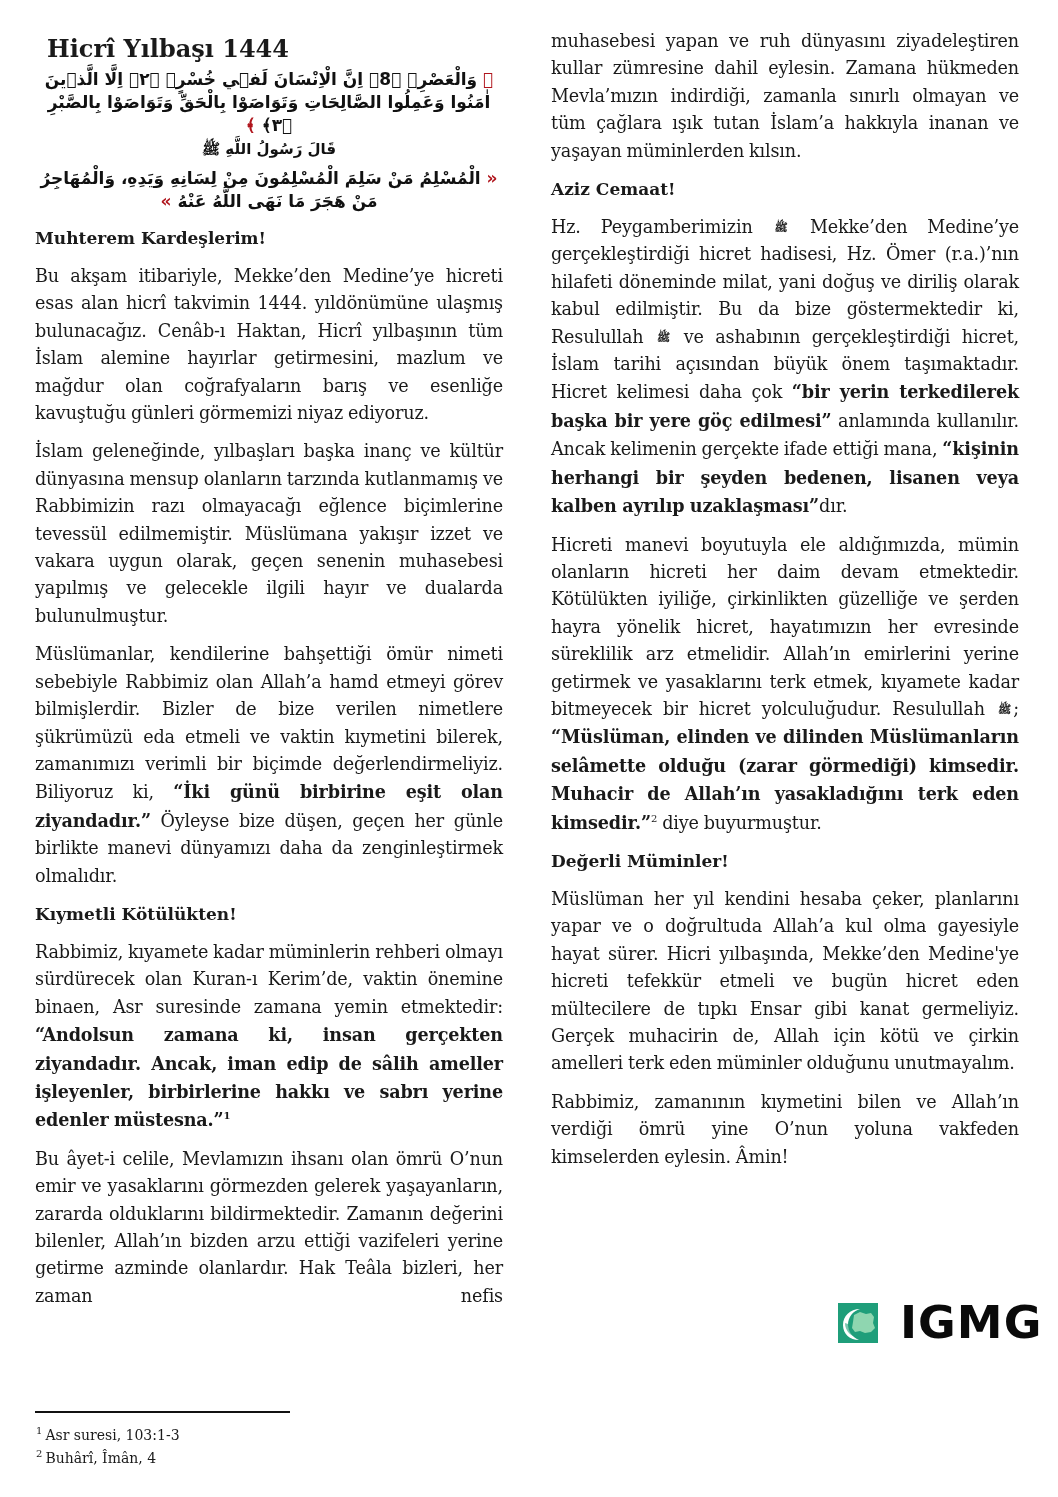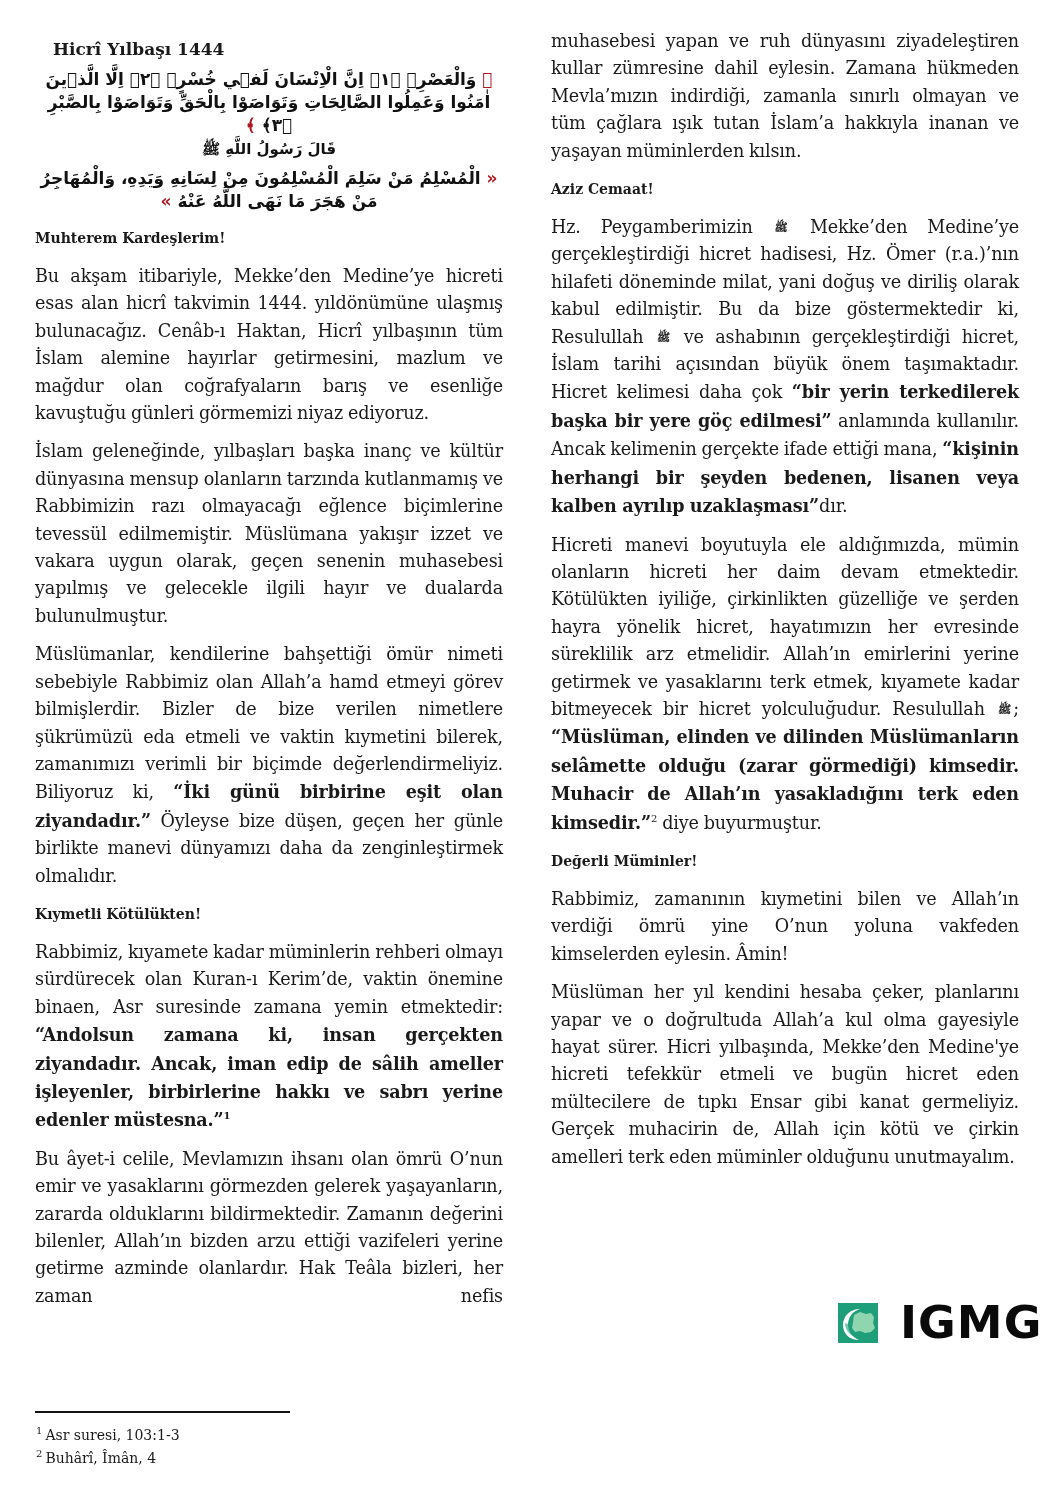--- a/index.html
+++ b/index.html
@@ -4,26 +4,26 @@
 <style>
   html, body { margin: 0; padding: 0; background: #ffffff; }
   body { width: 1058px; height: 1497px; position: relative; overflow: hidden; color: #1a1a1a;
          font-family: "DejaVu Serif", "Liberation Serif", serif; }
   .page { position: absolute; left: 0; top: 0; width: 1058px; height: 1497px; }
   .col { position: absolute; top: 36px; width: 468px; }
   .col-left { left: 35px; }
   .col-right { left: 551px; top: 28px; }
 
   .p { font-size: 17.6px; line-height: 27.4px; text-align: justify; margin: 0 0 11px 0; letter-spacing: -0.15px; word-spacing: -0.5px; }
-  .h { font-size: 14px; line-height: 27px; font-weight: bold; margin: 0 0 11px 0; }
+  .h { font-size: 17px; line-height: 27px; font-weight: bold; margin: 0 0 11px 0; }
   .b { font-weight: bold; }
   .sup { font-size: 10px; vertical-align: super; line-height: 0; }
 
   .date { font-size: 19.5px; line-height: 26px; margin: 0; }
-  .title { font-size: 17px; line-height: 26px; font-weight: bold; margin: 0 0 6px 18px; }
+  .title { font-size: 24px; line-height: 26px; font-weight: bold; margin: 0 0 6px 12px; }
 
   .arabic { direction: rtl; text-align: center; font-family: "DejaVu Sans", sans-serif; font-weight: bold;
             font-size: 17px; line-height: 23px; margin: 0; color: #111; }
   .arabic.verse { margin-bottom: 2px; }
   .arabic.says { font-size: 15px; line-height: 20px; margin-bottom: 8px; }
   .arabic.hadith { margin-bottom: 12px; text-align: center; }
   .red { color: #b0141c; }
 
   .footnote-rule { position: absolute; left: 35px; top: 1411px; width: 255px; height: 1.5px; background: #111; }
   .footnotes { position: absolute; left: 35px; top: 1423px; width: 460px; font-size: 14px; line-height: 22px; }
@@ -41,21 +41,21 @@
 </head>
 <body>
 
 <div class="page">
 
   <div class="col col-left">
     <p class="title">Hicrî Yılbaşı 1444</p>
 
     <p class="arabic verse">
       <span class="red">﴿</span>
-      <span>وَالْعَصْرِۙ ﴿١﴾ اِنَّ الْاِنْسَانَ لَف۪ي خُسْرٍۙ ﴿٢﴾ اِلَّا الَّذ۪ينَ اٰمَنُوا وَعَمِلُوا الصَّالِحَاتِ وَتَوَاصَوْا بِالْحَقِّ وَتَوَاصَوْا بِالصَّبْرِ ﴿٣﴾</span>
+      <span>وَالْعَصْرِۙ ﴿8﴾ اِنَّ الْاِنْسَانَ لَف۪ي خُسْرٍۙ ﴿٢﴾ اِلَّا الَّذ۪ينَ اٰمَنُوا وَعَمِلُوا الصَّالِحَاتِ وَتَوَاصَوْا بِالْحَقِّ وَتَوَاصَوْا بِالصَّبْرِ ﴿٣﴾</span>
       <span class="red">﴾</span>
     </p>
     <p class="arabic says">قَالَ رَسُولُ اللَّهِ ﷺ</p>
     <p class="arabic hadith">
       <span class="red">«</span>
       <span>الْمُسْلِمُ مَنْ سَلِمَ الْمُسْلِمُونَ مِنْ لِسَانِهِ وَيَدِهِ، وَالْمُهَاجِرُ مَنْ هَجَرَ مَا نَهَى اللَّهُ عَنْهُ</span>
       <span class="red">»</span>
     </p>
 
     <p class="h">Muhterem Kardeşlerim!</p>
@@ -70,22 +70,22 @@
 
   <div class="col col-right">
     <p class="p">muhasebesi yapan ve ruh dünyasını ziyadeleştiren kullar zümresine dahil eylesin. Zamana hükmeden Mevla’mızın indirdiği, zamanla sınırlı olmayan ve tüm çağlara ışık tutan İslam’a hakkıyla inanan ve yaşayan müminlerden kılsın.</p>
 
     <p class="h">Aziz Cemaat!</p>
     <p class="p"><span>Hz. Peygamberimizin </span><span class="salawat">ﷺ</span><span> Mekke’den Medine’ye gerçekleştirdiği hicret hadisesi, Hz. Ömer (r.a.)’nın hilafeti döneminde milat, yani doğuş ve diriliş olarak kabul edilmiştir. Bu da bize göstermektedir ki, Resulullah </span><span class="salawat">ﷺ</span><span> ve ashabının gerçekleştirdiği hicret, İslam tarihi açısından büyük önem taşımaktadır. Hicret kelimesi daha çok </span><span class="b">“bir yerin terkedilerek başka bir yere göç edilmesi”</span><span> anlamında kullanılır. Ancak kelimenin gerçekte ifade ettiği mana, </span><span class="b">“kişinin herhangi bir şeyden bedenen, lisanen veya kalben ayrılıp uzaklaşması”</span><span>dır.</span></p>
 
     <p class="p"><span>Hicreti manevi boyutuyla ele aldığımızda, mümin olanların hicreti her daim devam etmektedir. Kötülükten iyiliğe, çirkinlikten güzelliğe ve şerden hayra yönelik hicret, hayatımızın her evresinde süreklilik arz etmelidir. Allah’ın emirlerini yerine getirmek ve yasaklarını terk etmek, kıyamete kadar bitmeyecek bir hicret yolculuğudur. Resulullah </span><span class="salawat">ﷺ</span><span>; </span><span class="b">“Müslüman, elinden ve dilinden Müslümanların selâmette olduğu (zarar görmediği) kimsedir. Muhacir de Allah’ın yasakladığını terk eden kimsedir.”</span><span class="sup">2</span><span> diye buyurmuştur.</span></p>
 
     <p class="h">Değerli Müminler!</p>
+    <p class="p">Müslüman her yıl kendini hesaba çeker, planlarını yapar ve o doğrultuda Allah’a kul olma gayesiyle hayat sürer. Hicri yılbaşında, Mekke’den Medine'ye hicreti tefekkür etmeli ve bugün hicret eden mültecilere de tıpkı Ensar gibi kanat germeliyiz. Gerçek muhacirin de, Allah için kötü ve çirkin amelleri terk eden müminler olduğunu unutmayalım.</p>
     <p class="p">Rabbimiz, zamanının kıymetini bilen ve Allah’ın verdiği ömrü yine O’nun yoluna vakfeden kimselerden eylesin. Âmin!</p>
-    <p class="p">Müslüman her yıl kendini hesaba çeker, planlarını yapar ve o doğrultuda Allah’a kul olma gayesiyle hayat sürer. Hicri yılbaşında, Mekke’den Medine'ye hicreti tefekkür etmeli ve bugün hicret eden mültecilere de tıpkı Ensar gibi kanat germeliyiz. Gerçek muhacirin de, Allah için kötü ve çirkin amelleri terk eden müminler olduğunu unutmayalım.</p>
   </div>
 
   <div class="logo">
     <div class="logo-mark">
       <svg width="40" height="40" viewBox="0 0 40 40">
         <rect width="40" height="40" fill="#1f9e7a"></rect>
         <path d="M22 6 C12 6 5 13 5 22 C5 31 12 37 21 37 C14 34 10 28 10 22 C10 14 15 8 22 6 Z" fill="#ffffff"></path>
         <path d="M16 12 L22 9 L28 11 L33 10 L36 14 L35 20 L37 25 L33 29 L27 30 L22 28 L17 29 L14 25 L15 19 Z" fill="#8fd6b0"></path>
         <path d="M7 20 C7 28 13 34 22 35 C14 33 10 27 10 21 Z" fill="#1f9e7a" opacity="0.6"></path>
       </svg>

